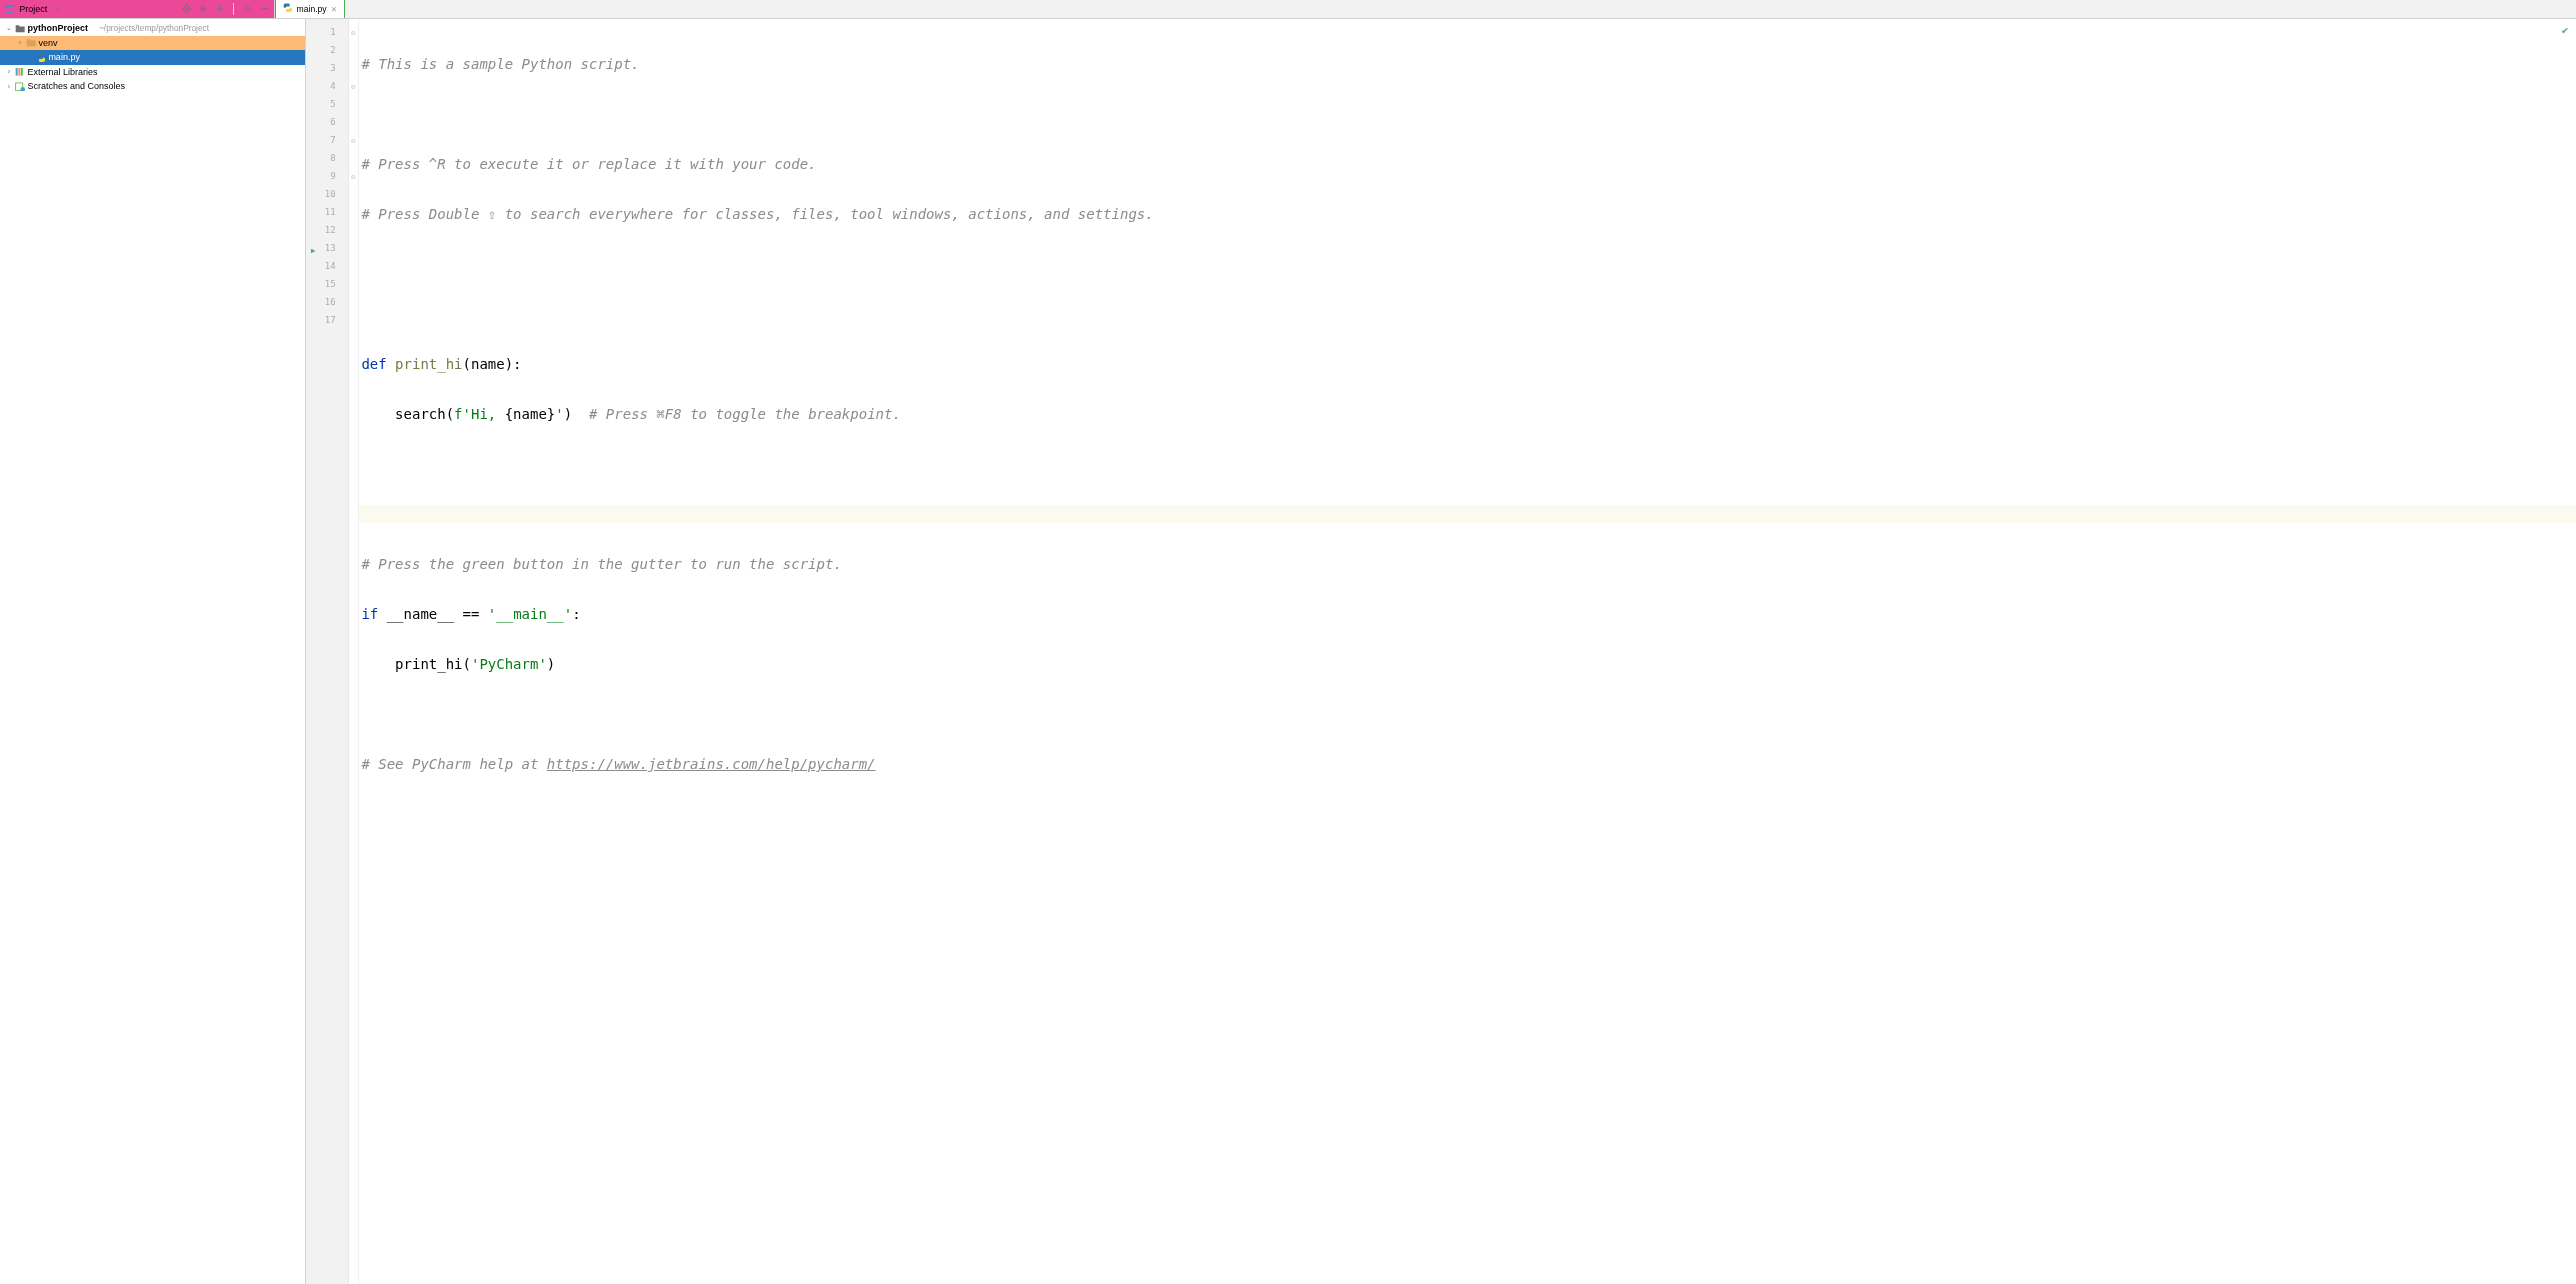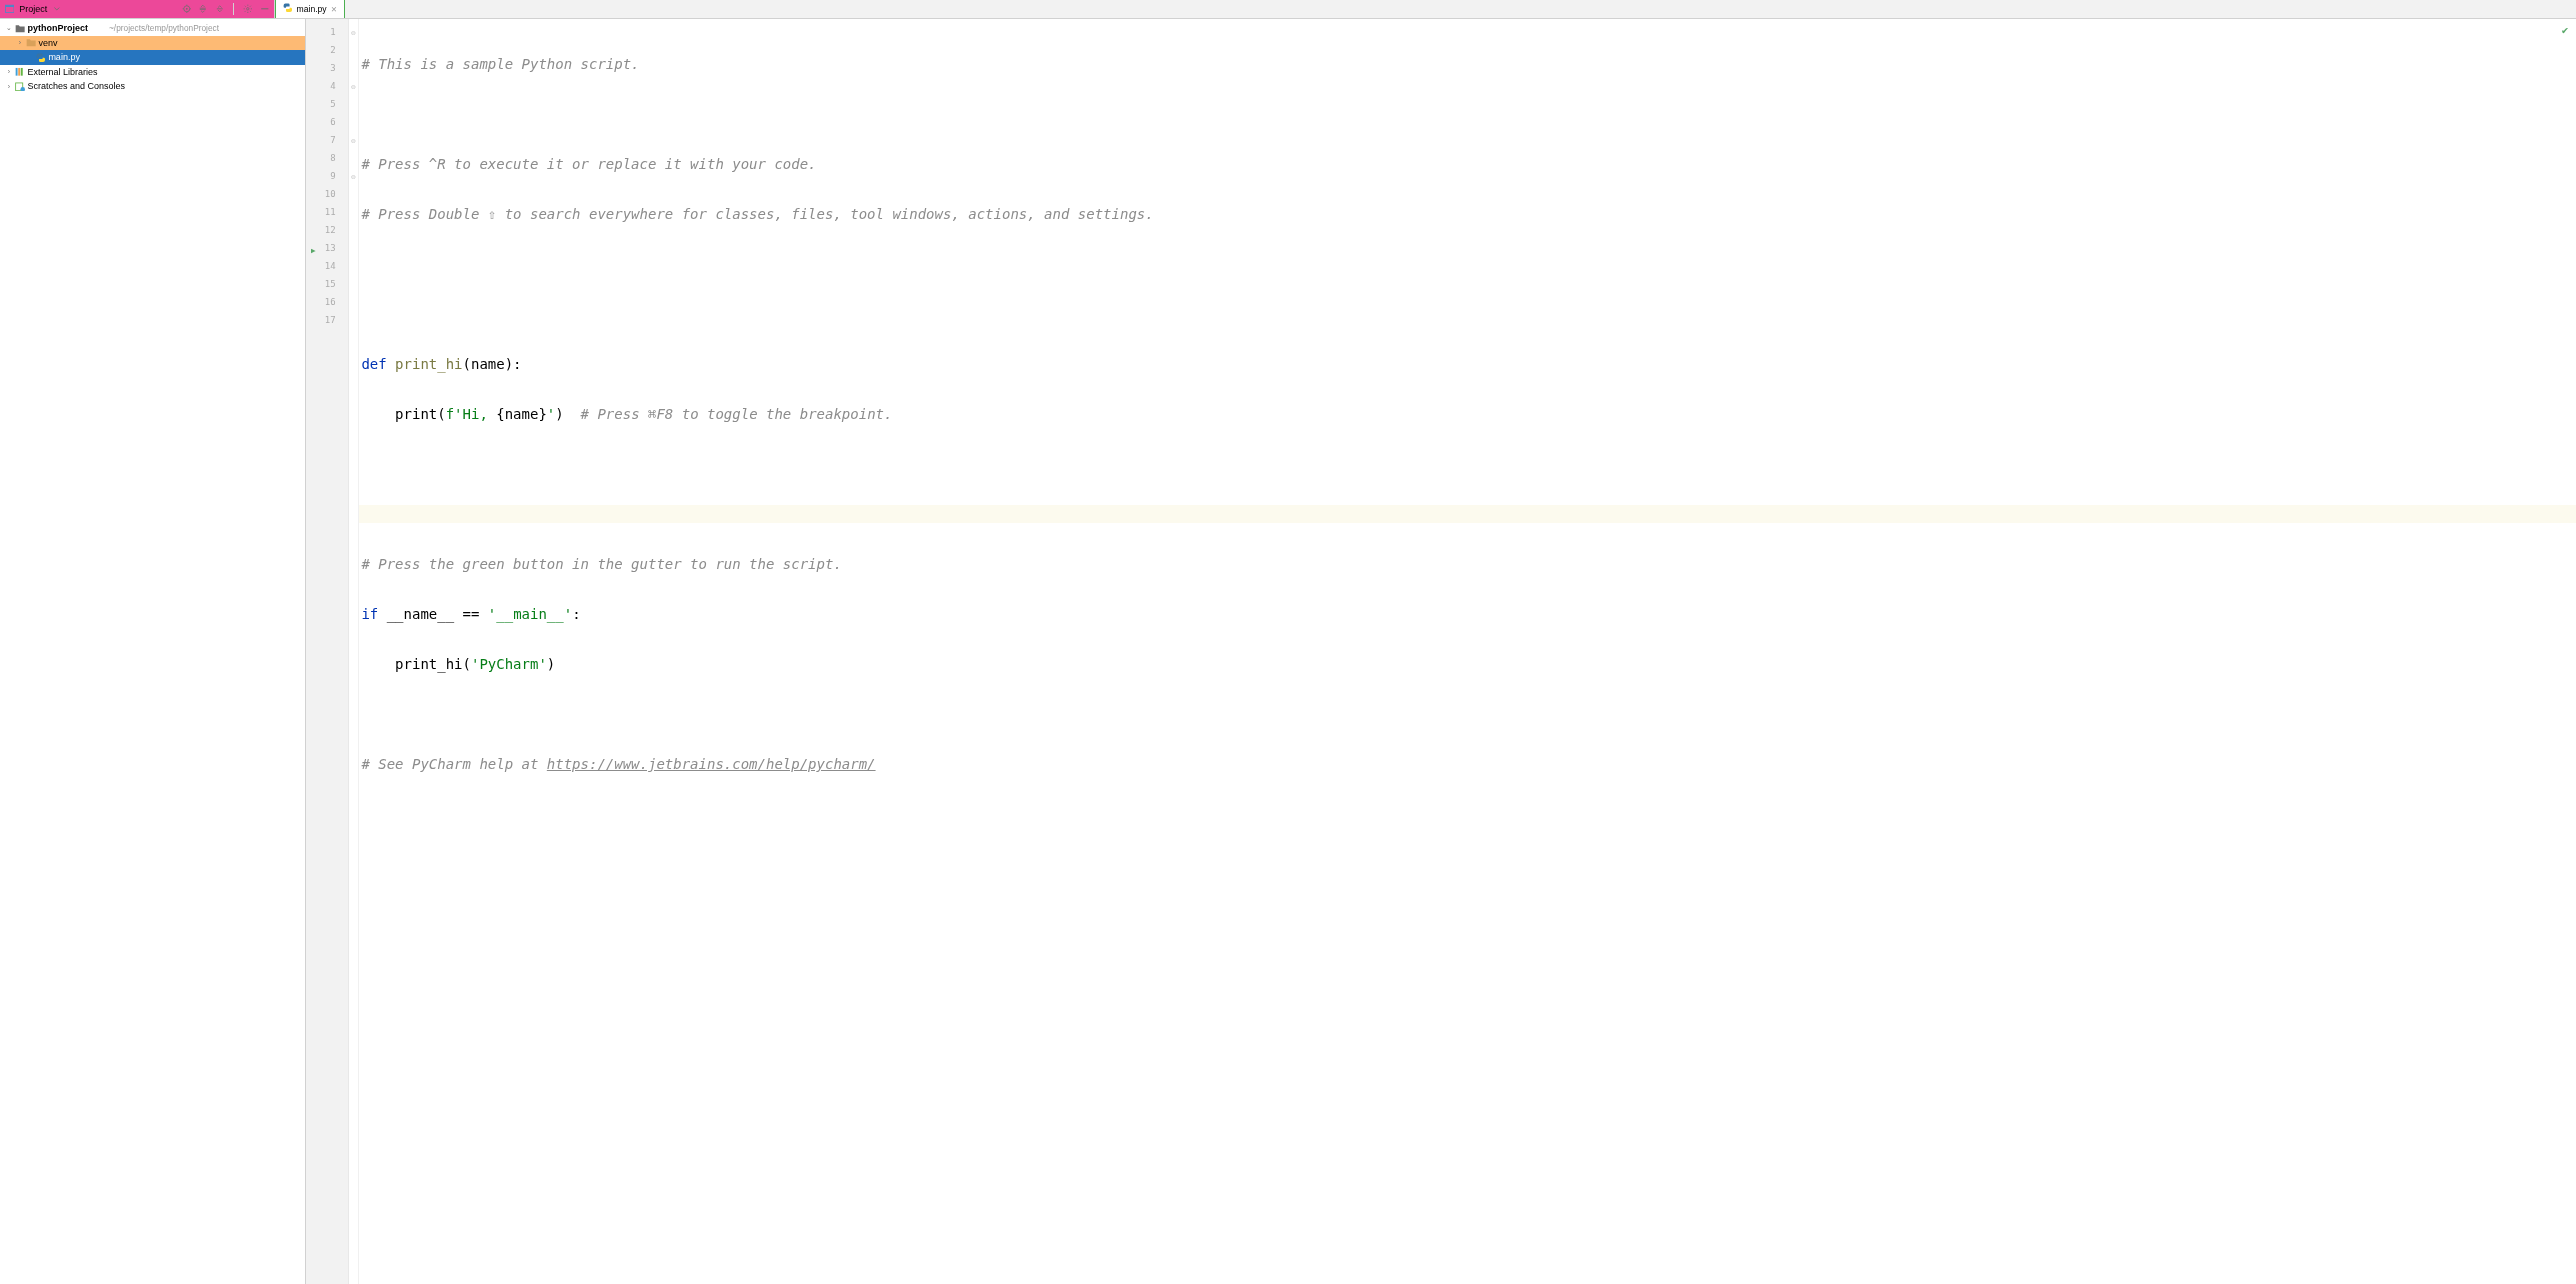--- a/index.html
+++ b/index.html
@@ -45,21 +45,21 @@
 .editor-tab .tab-close { color: #999; font-size: 7.6px; }
 
 .main-row { flex: 1; display: flex; overflow: hidden; }
 .sidebar { width: 306px; background: #fff; border-right: 0.7px solid #d1d1d1; overflow: auto; }
 .tree { padding-top: 2.1px; font-size: 9px; }
 .tree-row { display: flex; align-items: center; height: 14.5px; cursor: pointer; white-space: nowrap; }
 .tree-row .indent { flex: none; }
 .tree-row .chevron { width: 9.6px; text-align: center; color: #6e6e6e; font-size: 6.9px; }
 .tree-row .node-icon { width: 12.4px; display: flex; align-items: center; justify-content: center; }
 .tree-row .label { padding-left: 1.4px; }
-.tree-row .path { color: #999; padding-left: 21px; font-size: 8.3px; }
+.tree-row .path { color: #999; padding-left: 11px; font-size: 8.3px; }
 .tree-row.venv { background: #fdba74; }
 .tree-row.selected { background: #2675bf; color: #fff; }
 .tree-row.selected .label { color: #fff; }
 .tree-row.selected .node-icon svg { filter: none; }
 .bold { font-weight: 600; }
 
 .editor-area { flex: 1; display: flex; background: #fff; position: relative; }
 .gutter {
   width: 43px;
   background: #f2f2f2;
@@ -284,21 +284,21 @@
       </div>
 
     <div class="code">
       <div class="line"><span class="c-comment"># This is a sample Python script.</span></div>
       <div class="line"></div>
       <div class="line"><span class="c-comment"># Press ^R to execute it or replace it with your code.</span></div>
       <div class="line"><span class="c-comment"># Press Double ⇧ to search everywhere for classes, files, tool windows, actions, and settings.</span></div>
       <div class="line"></div>
       <div class="line"></div>
       <div class="line"><span class="c-kw">def </span><span class="c-fn">print_hi</span><span>(name):</span></div>
-      <div class="line"><span>    print(</span><span class="c-str">f'Hi, </span><span>{name}</span><span class="c-str">'</span><span>)  </span><span class="c-comment"># Press ⌘F8 to toggle the breakpoint.</span></div>
+      <div class="line"><span>    search(</span><span class="c-str">f'Hi, </span><span>{name}</span><span class="c-str">'</span><span>)  </span><span class="c-comment"># Press ⌘F8 to toggle the breakpoint.</span></div>
       <div class="line"></div>
       <div class="line hl"></div>
       <div class="line"><span class="c-comment"># Press the green button in the gutter to run the script.</span></div>
       <div class="line"><span class="c-kw">if </span><span>__name__ == </span><span class="c-str">'__main__'</span><span>:</span></div>
       <div class="line"><span>    print_hi(</span><span class="c-str">'PyCharm'</span><span>)</span></div>
       <div class="line"></div>
       <div class="line"><span class="c-comment"># See PyCharm help at </span><span class="c-url">https://www.jetbrains.com/help/pycharm/</span></div>
       <div class="line"></div>
     </div>
 

